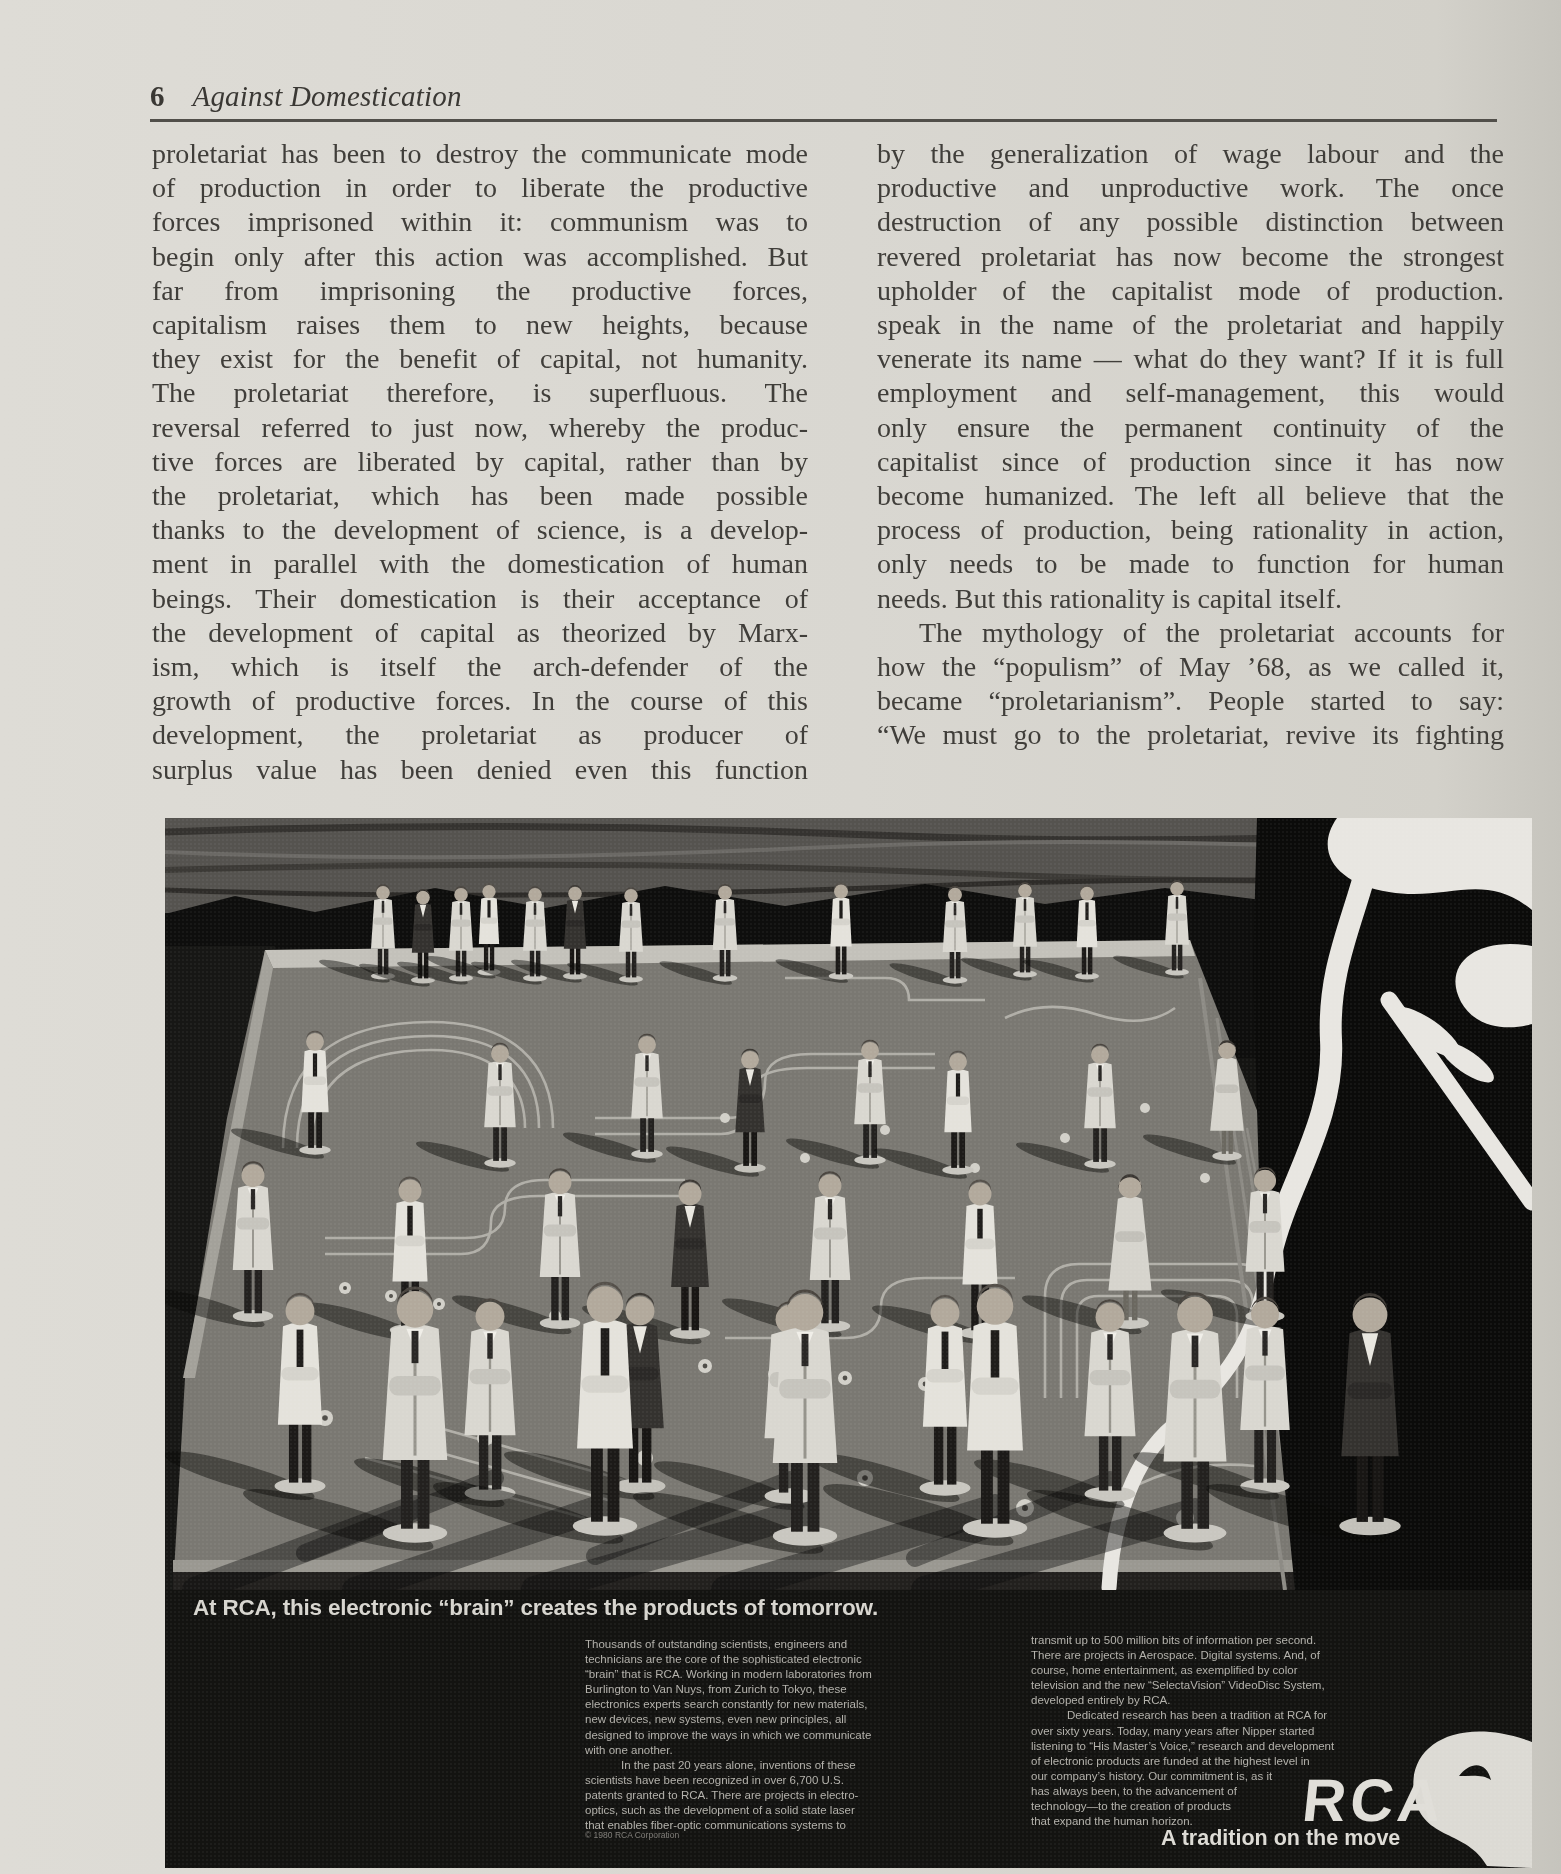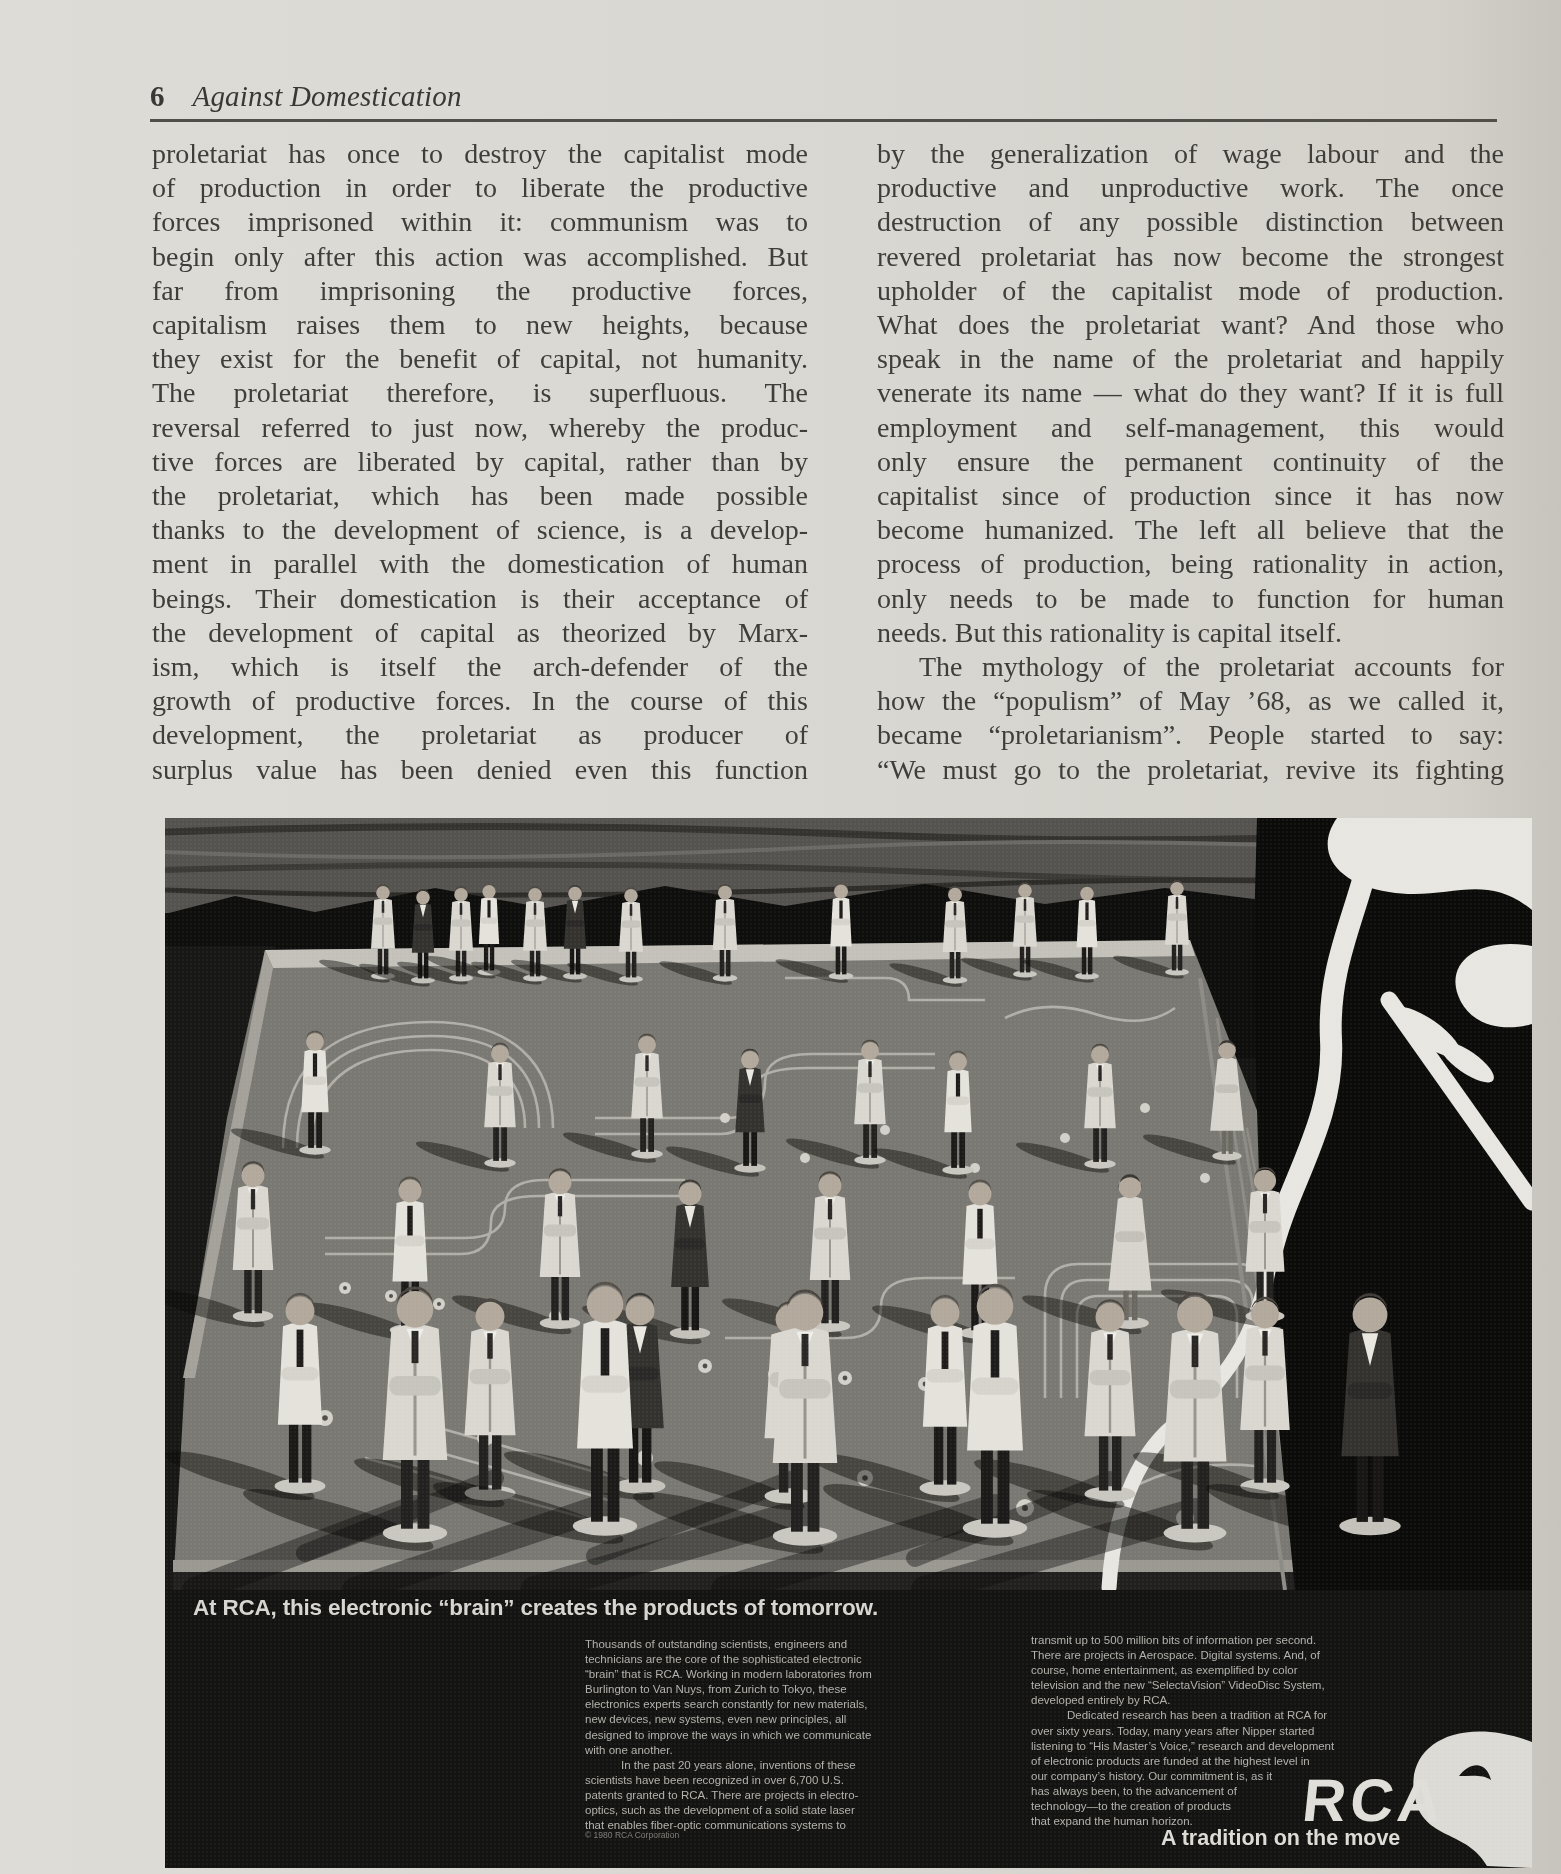--- a/index.html
+++ b/index.html
@@ -54,21 +54,21 @@
 
   <div class="hdr">
     <div class="hdr-line">
       <span class="pgnum">6</span>
       <span class="runtitle">Against Domestication</span>
     </div>
     <div class="rule"></div>
   </div>
 
   <div class="textcol col-left">
-      <div class="line">proletariat has once to destroy the capitalist mode</div>
+      <div class="line">proletariat has been to destroy the communicate mode</div>
       <div class="line">of production in order to liberate the productive</div>
       <div class="line">forces imprisoned within it: communism was to</div>
       <div class="line">begin only after this action was accomplished. But</div>
       <div class="line">far from imprisoning the productive forces,</div>
       <div class="line">capitalism raises them to new heights, because</div>
       <div class="line">they exist for the benefit of capital, not humanity.</div>
       <div class="line">The proletariat therefore, is superfluous. The</div>
       <div class="line">reversal referred to just now, whereby the produc-</div>
       <div class="line">tive forces are liberated by capital, rather than by</div>
       <div class="line">the proletariat, which has been made possible</div>
@@ -81,21 +81,20 @@
       <div class="line">development, the proletariat as producer of</div>
       <div class="line">surplus value has been denied even this function</div>
     </div>
   <div class="textcol col-right">
     <div class="para1">
         <div class="line">by the generalization of wage labour and the</div>
         <div class="line">productive and unproductive work. The once</div>
         <div class="line">destruction of any possible distinction between</div>
         <div class="line">revered proletariat has now become the strongest</div>
         <div class="line">upholder of the capitalist mode of production.</div>
-        <div class="line">What does the proletariat want? And those who</div>
         <div class="line">speak in the name of the proletariat and happily</div>
         <div class="line">venerate its name — what do they want? If it is full</div>
         <div class="line">employment and self-management, this would</div>
         <div class="line">only ensure the permanent continuity of the</div>
         <div class="line">capitalist since of production since it has now</div>
         <div class="line">become humanized. The left all believe that the</div>
         <div class="line">process of production, being rationality in action,</div>
         <div class="line">only needs to be made to function for human</div>
         <div class="line">needs. But this rationality is capital itself.</div>
       </div>

